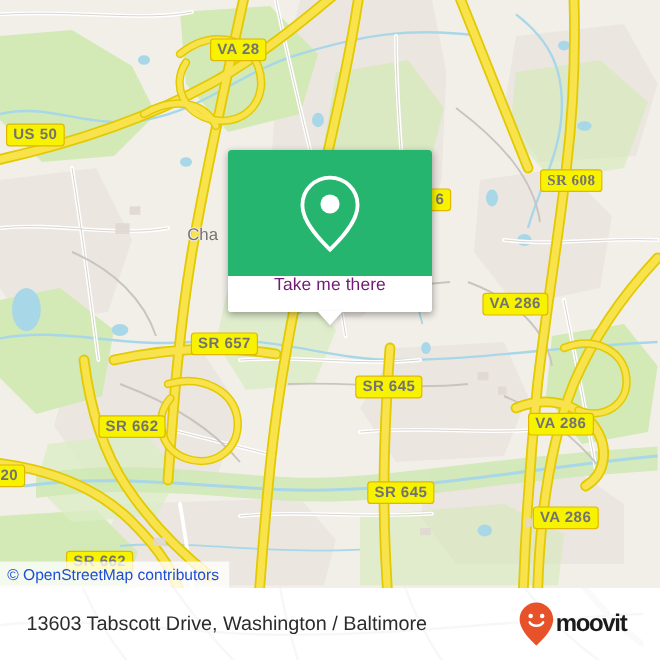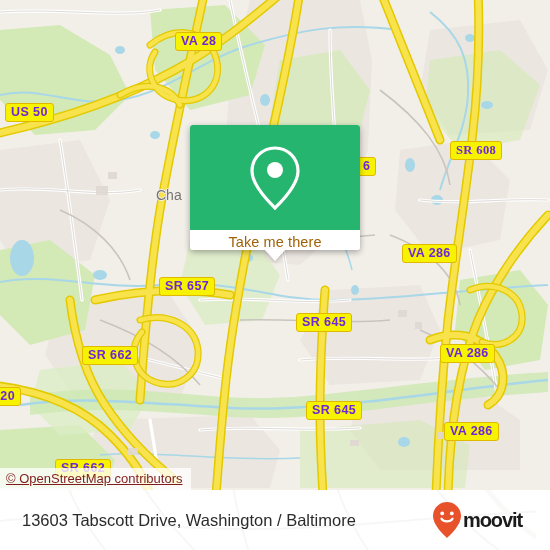--- a/index.html
+++ b/index.html
@@ -19,21 +19,21 @@
     overflow: hidden;
   }
   .map-svg { position: absolute; left: 0; top: 0; width: 550px; height: 490px; }
 
   
   .shield {
     position: absolute;
     background: #f7f200;
     border: 1.6px solid #e0b800;
     border-radius: 3px;
-    color: #6d28d9;
+    color: #737373;
     font-size: 12.5px;
     font-weight: bold;
     letter-spacing: 0.4px;
     padding: 1px 5px 2px 5px;
     line-height: 14px;
     white-space: nowrap;
     font-family: "Liberation Sans", sans-serif;
   }
   
   .place {
@@ -44,50 +44,49 @@
     text-align: center;
     white-space: nowrap;
     text-shadow: 1px 0 #f2efe9, -1px 0 #f2efe9, 0 1px #f2efe9, 0 -1px #f2efe9;
   }
 
   
   .attribution {
     position: absolute;
     left: 0; bottom: 0;
     background: rgba(255,255,255,0.78);
-    color: #7f1d1d;
+    color: #1d4ed8;
     font-size: 13px;
     line-height: 22px;
     padding: 0 8px 0 6px;
     white-space: nowrap;
-    text-decoration: underline;
   }
 
   
   .popup {
     position: absolute;
     left: 190px; top: 125px;
     width: 170px;
     border-radius: 3px;
     box-shadow: 0 2px 6px rgba(0,0,0,0.33);
     overflow: visible;
     background: #ffffff;
   }
   .popup-head {
     height: 105px;
     background: #26b56e;
     border-radius: 3px 3px 0 0;
     display: flex; align-items: center; justify-content: center;
   }
   .popup-foot {
-    height: 20px;
+    height: 30px;
     background: #ffffff;
     border-radius: 0 0 3px 3px;
-    display: flex; align-items: flex-end; justify-content: center;
-    color: #a16207;
+    display: flex; align-items: flex-start; justify-content: center;
+    color: #701a75;
     font-size: 14.5px;
     letter-spacing: 0.1px;
   }
   .popup-tail {
     position: absolute;
     left: 50%; bottom: -11px;
     margin-left: -11px;
     width: 0; height: 0;
     border-left: 11px solid transparent;
     border-right: 11px solid transparent;

